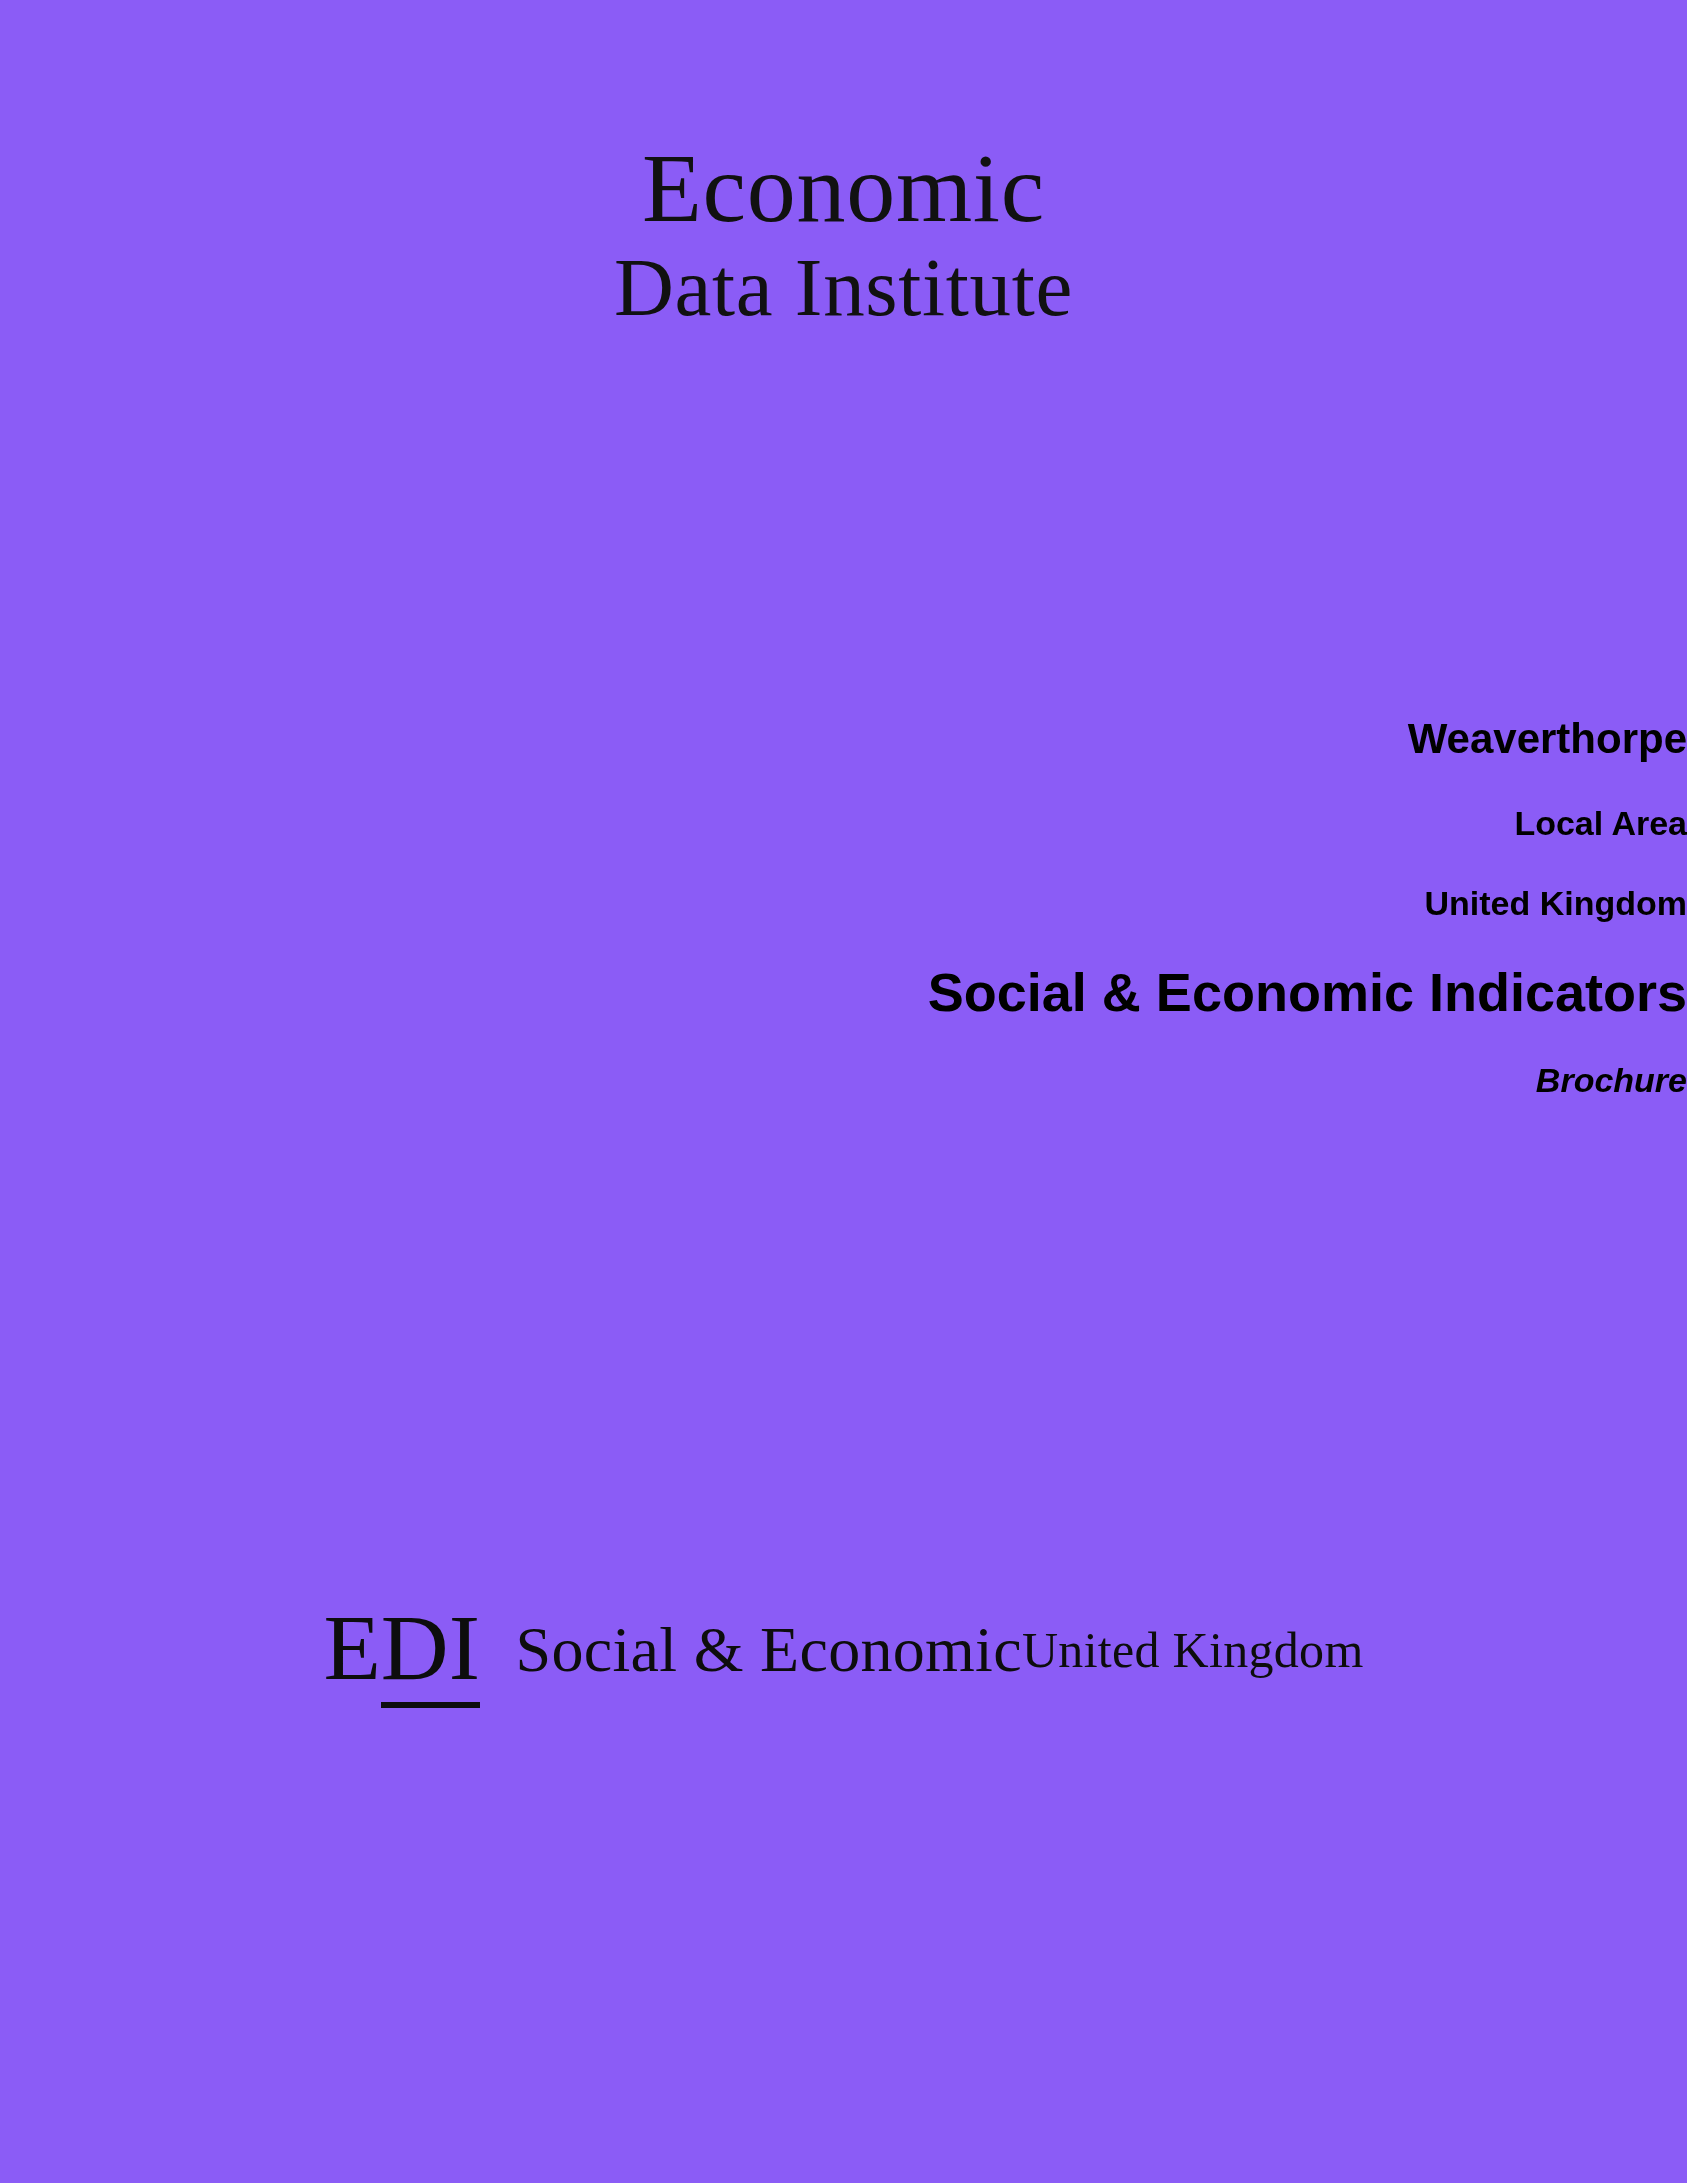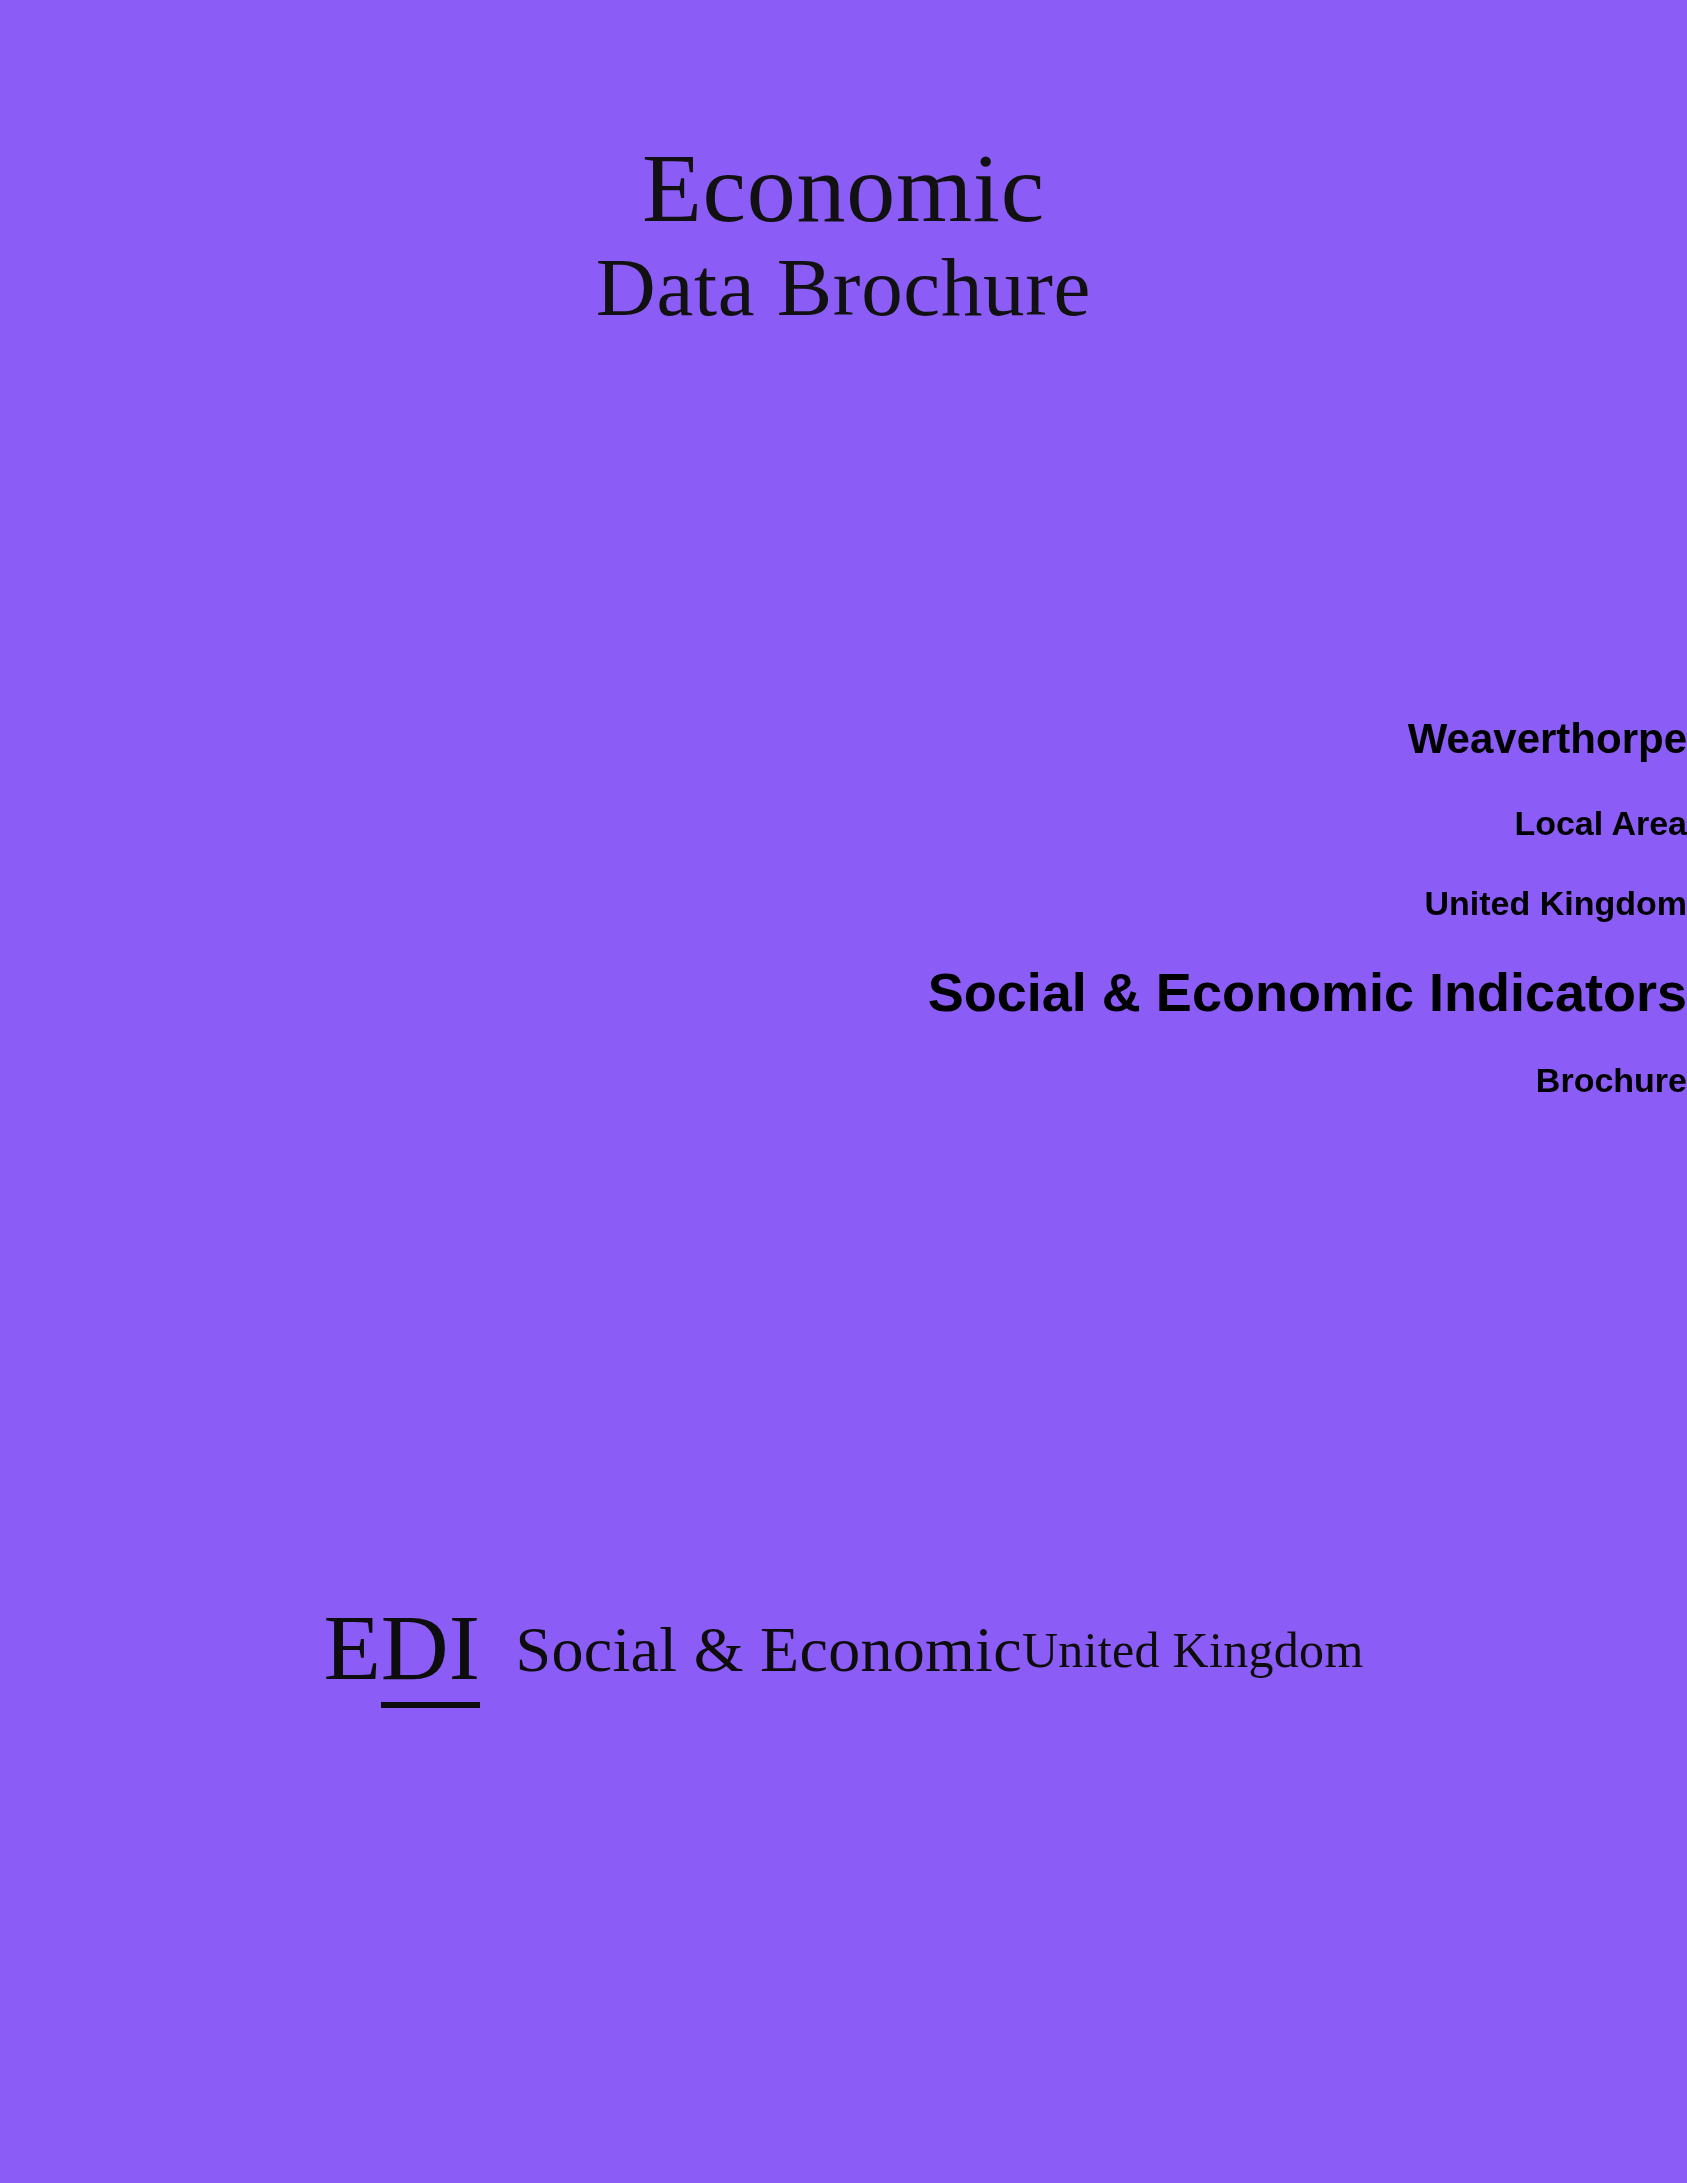--- a/index.html
+++ b/index.html
@@ -74,20 +74,21 @@
     font-size: 34px;
     margin-bottom: 38px;
   }
   .t-subject {
     font-size: 54px;
     margin-bottom: 38px;
     margin-left: 8px;
   }
   .t-doctype {
     font-size: 34px;
+    font-style: italic;
   }
 
   
   .footer-logo {
     position: absolute;
     top: 1588px;
     left: 0;
     width: 1687px;
     display: flex;
     justify-content: center;
@@ -126,21 +127,21 @@
     margin-top: 2.6px;
   }
 </style>
 </head>
 <body>
 
 <div class="page">
 
   <div class="masthead">
     <span class="line1">Economic</span>
-    <span class="line2">Data Brochure</span>
+    <span class="line2">Data Institute</span>
   </div>
 
   <div class="title-block">
     <div class="t-area">Weaverthorpe</div>
     <div class="t-level">Local Area</div>
     <div class="t-country">United Kingdom</div>
     <div class="t-subject">Social &amp; Economic Indicators</div>
     <div class="t-doctype">Brochure</div>
   </div>
 

